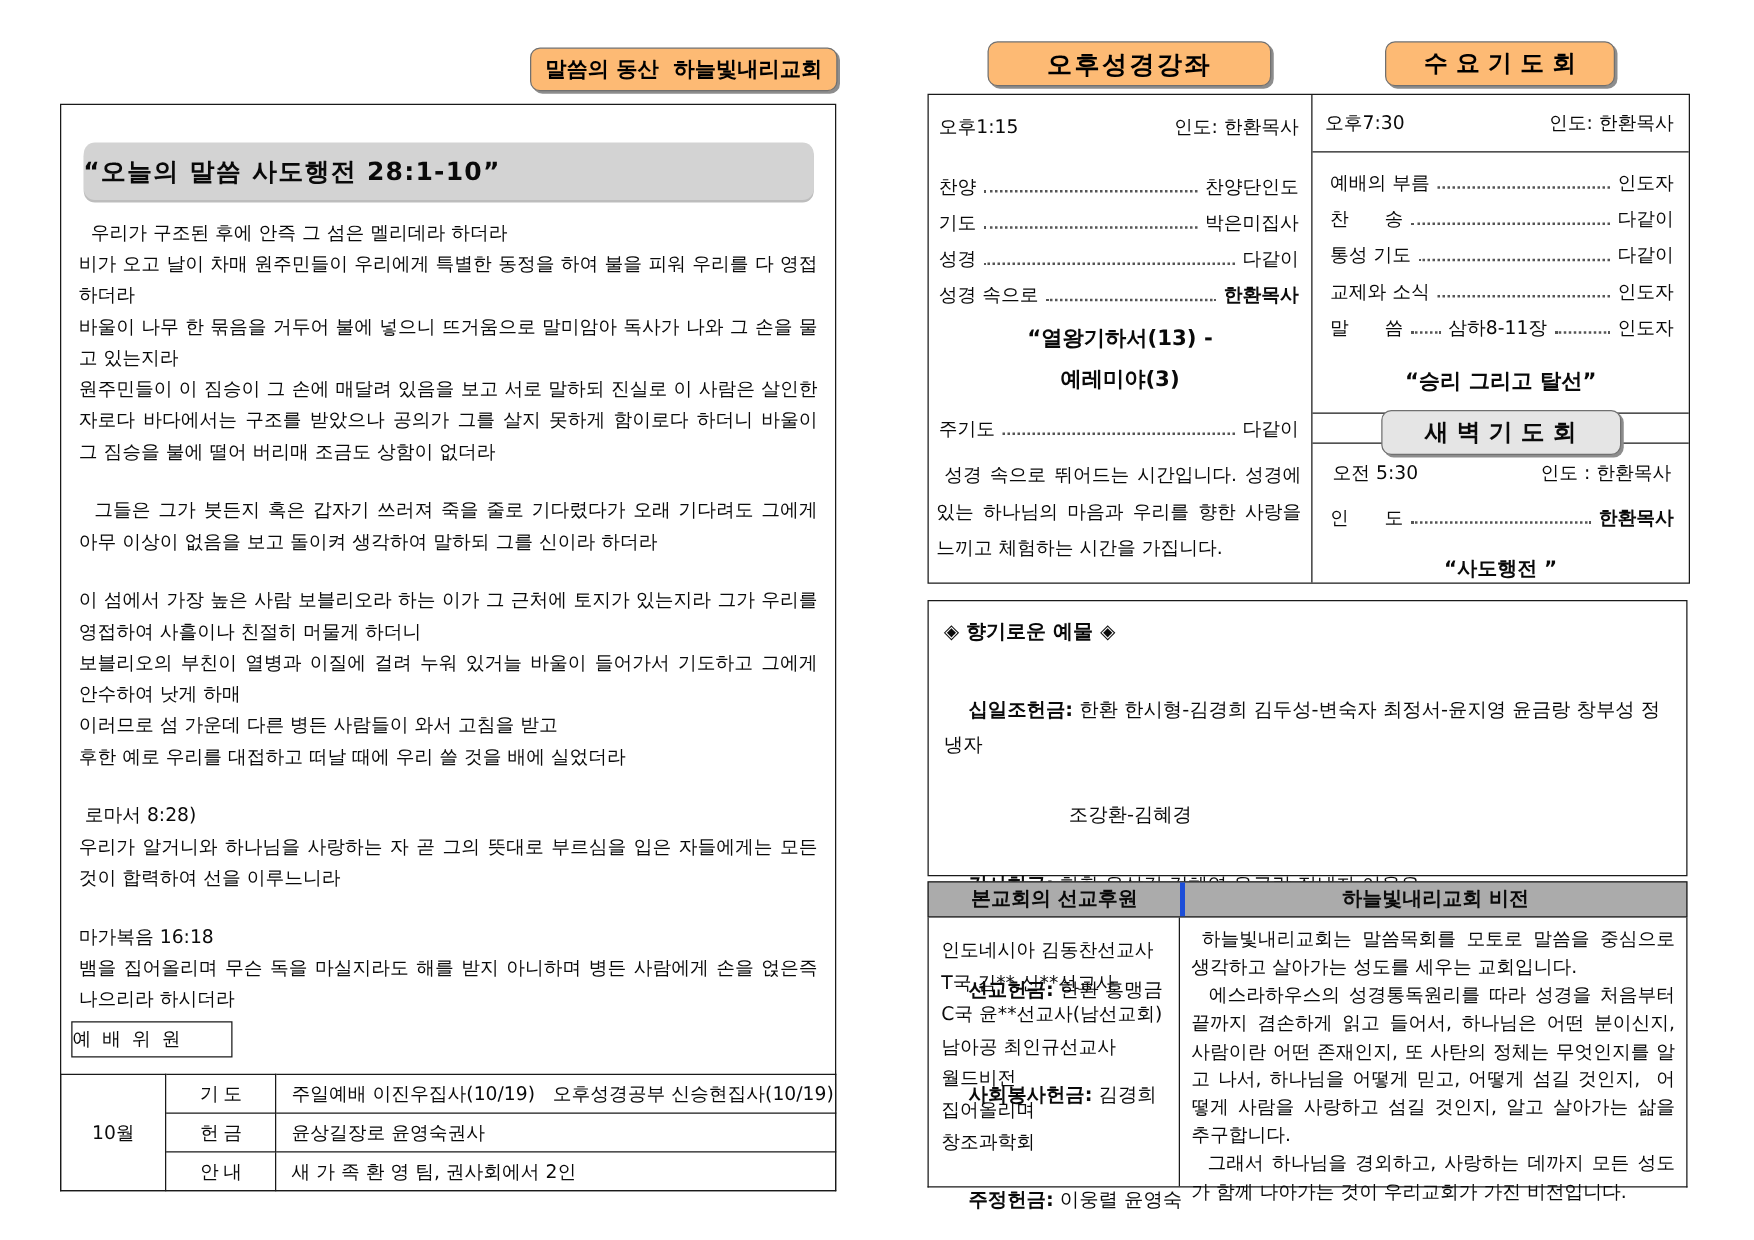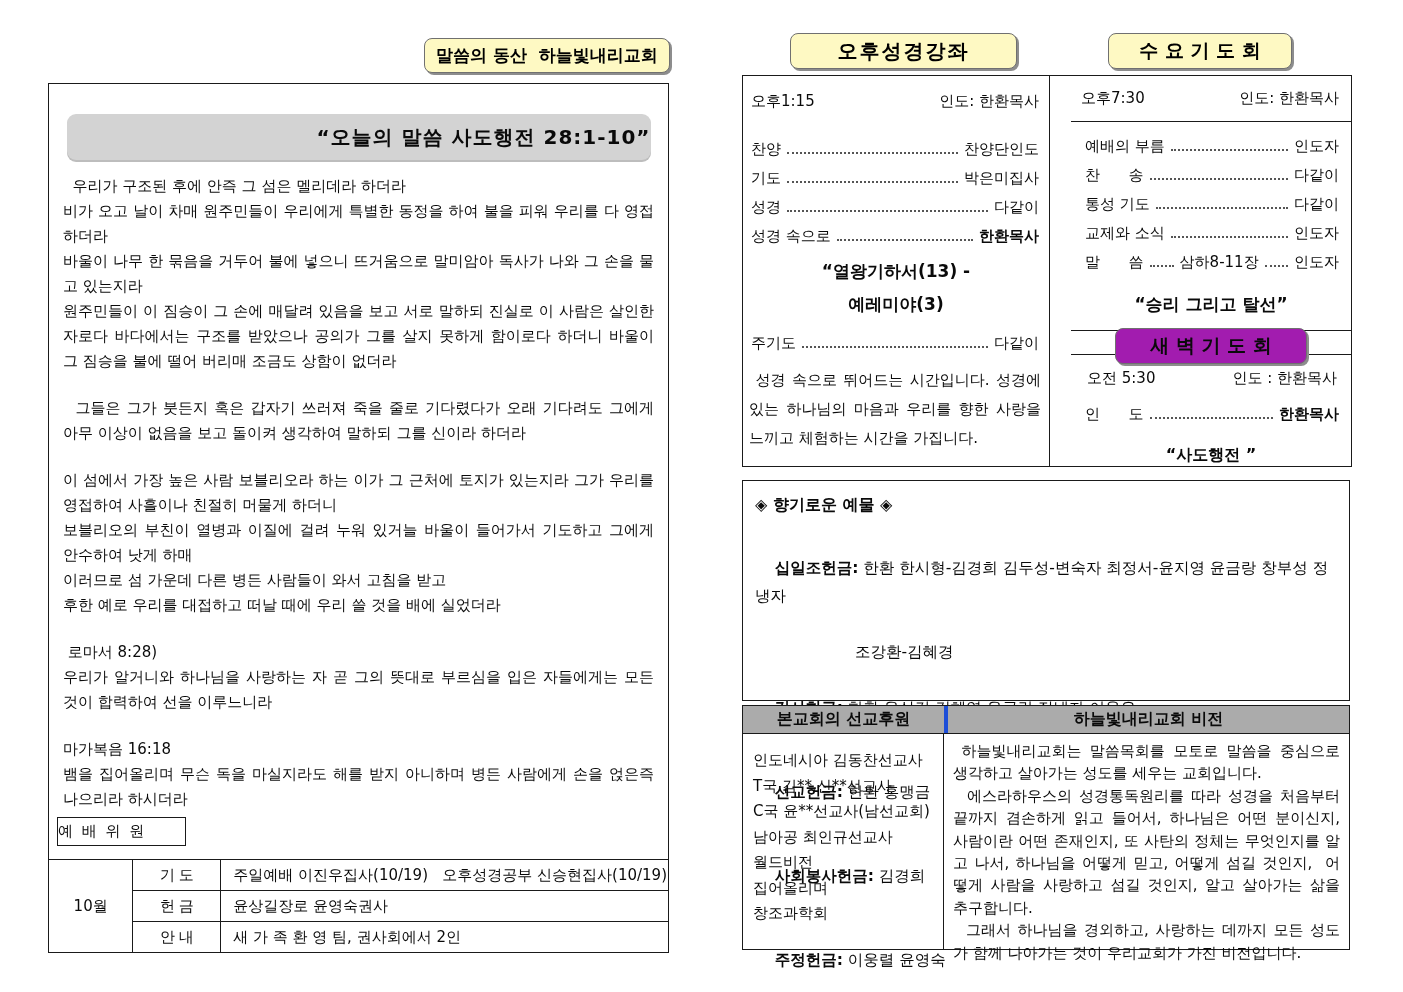--- a/index.html
+++ b/index.html
@@ -1,61 +1,61 @@
 <!DOCTYPE html>
 <html><head>
 <meta charset="utf-8">
 <style>
   html,body{margin:0;padding:0;}
   body{width:1403px;height:992px;background:#fff;font-family:"DejaVu Sans",sans-serif;color:#0a0a0a;position:relative;overflow:hidden;}
 
   
-  .badge{position:absolute;background:#fef9c3;border:1px solid #707070;border-radius:8px;
+  .badge{position:absolute;background:#fdba74;border:1px solid #707070;border-radius:8px;
     box-shadow:2px 2px 0 #8d8d8d;font-weight:bold;color:#000;display:flex;align-items:center;
     justify-content:center;white-space:pre;}
   .badge-masthead{left:424px;top:38px;width:244px;height:33px;font-size:17px;}
   .badge-lecture{left:790px;top:33px;width:225px;height:34px;font-size:20px;letter-spacing:2px;}
   .badge-wed{left:1108px;top:33px;width:182px;height:34px;font-size:19px;}
 
   
   .left-page{position:absolute;left:48px;top:83px;width:619px;height:868px;border:1px solid #1a1a1a;}
   .banner{margin:30px auto 0;width:584px;height:46px;background:#d3d3d3;border-radius:9px;
-    font-size:20px;font-weight:bold;text-align:right;line-height:46px;letter-spacing:1px;
+    font-size:20px;font-weight:bold;text-align:left;line-height:46px;letter-spacing:1px;
     box-shadow:0 2px 0 #bdbdbd;}
   .scripture{padding:14px 14px 0 14px;font-size:15px;line-height:25px;height:640px;overflow:hidden;}
   .sline{margin:0;white-space:pre-wrap;text-align:justify;}
   .sline.gap{height:22px;}
   .committee-label{position:absolute;left:8px;top:733px;width:127px;height:27px;border:1px solid #1a1a1a;
     text-align:left;line-height:27px;font-size:15px;white-space:pre;letter-spacing:2px;}
   .committee-table{position:absolute;left:-1px;bottom:-1px;width:calc(100% + 2px);border-collapse:collapse;}
   .committee-table td{border:1px solid #1a1a1a;font-size:15px;height:28px;}
   .committee-table td.month{width:85px;text-align:center;}
   .committee-table td.rlabel{width:88px;text-align:center;white-space:pre;font-family:Liberation Serif, serif;}
   .committee-table td.rvalue{padding-left:12px;white-space:pre;}
 
   
-  .worship{position:absolute;left:742px;top:75px;width:608px;height:390px;border:1px solid #1a1a1a;display:flex;gap:21px;}
+  .worship{position:absolute;left:742px;top:75px;width:608px;height:390px;border:1px solid #1a1a1a;display:flex;}
   .wt-left{width:307px;border-right:1px solid #1a1a1a;box-sizing:border-box;}
   .wt-right{flex:1;display:flex;flex-direction:column;box-sizing:border-box;}
   .time-row{display:flex;justify-content:space-between;padding:16px 10px 0 8px;font-size:15px;}
   .time-row2{display:flex;justify-content:space-between;align-items:center;height:61px;
     padding:0 12px 0 10px;border-bottom:1px solid #1a1a1a;font-size:15px;box-sizing:border-box;}
   .svc-list{margin-top:28px;padding:0 10px 0 8px;}
   .svc-list2{margin-top:14px;padding:0 12px 0 14px;}
   .svc{display:flex;align-items:flex-end;margin-bottom:9px;font-size:15px;line-height:20px;}
   .svc .lbl,.svc .val{white-space:pre;}
   .svc .val.bold{font-weight:bold;}
   .dots{flex:1;border-bottom:2px dotted #555;margin:0 6px 5px 6px;min-width:18px;}
   .dots.short{flex:0 0 24px;}
   .center-title{text-align:center;font-weight:bold;font-size:17px;line-height:33px;margin-top:4px;}
   .desc{font-size:15px;line-height:29px;text-align:justify;padding:4px 8px 0 6px;white-space:pre-wrap;}
   .sermon-title{text-align:center;font-weight:bold;font-size:17px;margin-top:12px;}
   .dawn-rule{margin-top:14px;border-top:1px solid #1a1a1a;border-bottom:1px solid #1a1a1a;height:30px;position:relative;}
   .badge-dawn{position:absolute;left:50%;top:-3px;transform:translateX(-50%);width:190px;height:34px;
-    background:#a21caf;border:1px solid #707070;border-radius:8px;box-shadow:2px 2px 0 #8d8d8d;
+    background:#e5e5e5;border:1px solid #707070;border-radius:8px;box-shadow:2px 2px 0 #8d8d8d;
     font-weight:bold;font-size:19px;display:flex;align-items:center;justify-content:center;white-space:pre;}
   .dawn-time{display:flex;justify-content:space-between;padding:14px 14px 0 16px;font-size:15px;}
   .dawn-lead{margin-top:16px;padding:0 12px 0 14px;}
   .dawn-sermon{text-align:center;font-weight:bold;font-size:16px;margin-top:12px;}
 
   
   .offerings{position:absolute;left:742px;top:480px;width:608px;height:221px;border:1px solid #1a1a1a;
     box-sizing:border-box;padding:8px 12px;}
   .off-title{font-weight:bold;font-size:16px;margin:6px 0 10px 0;}
   .off-row{font-size:15.5px;line-height:28px;white-space:pre-wrap;}

